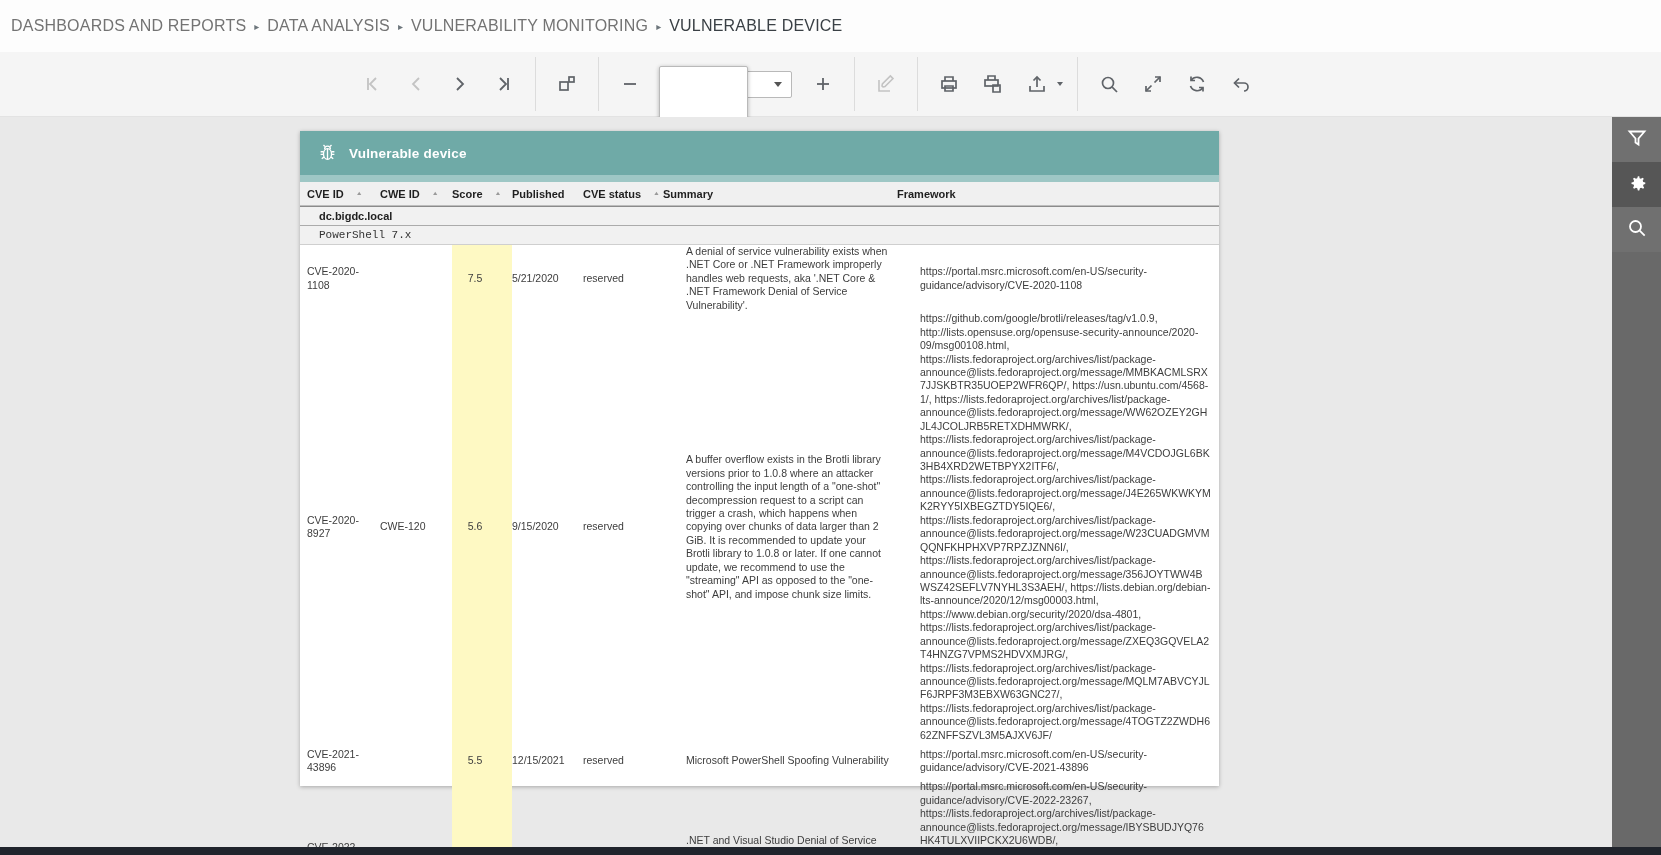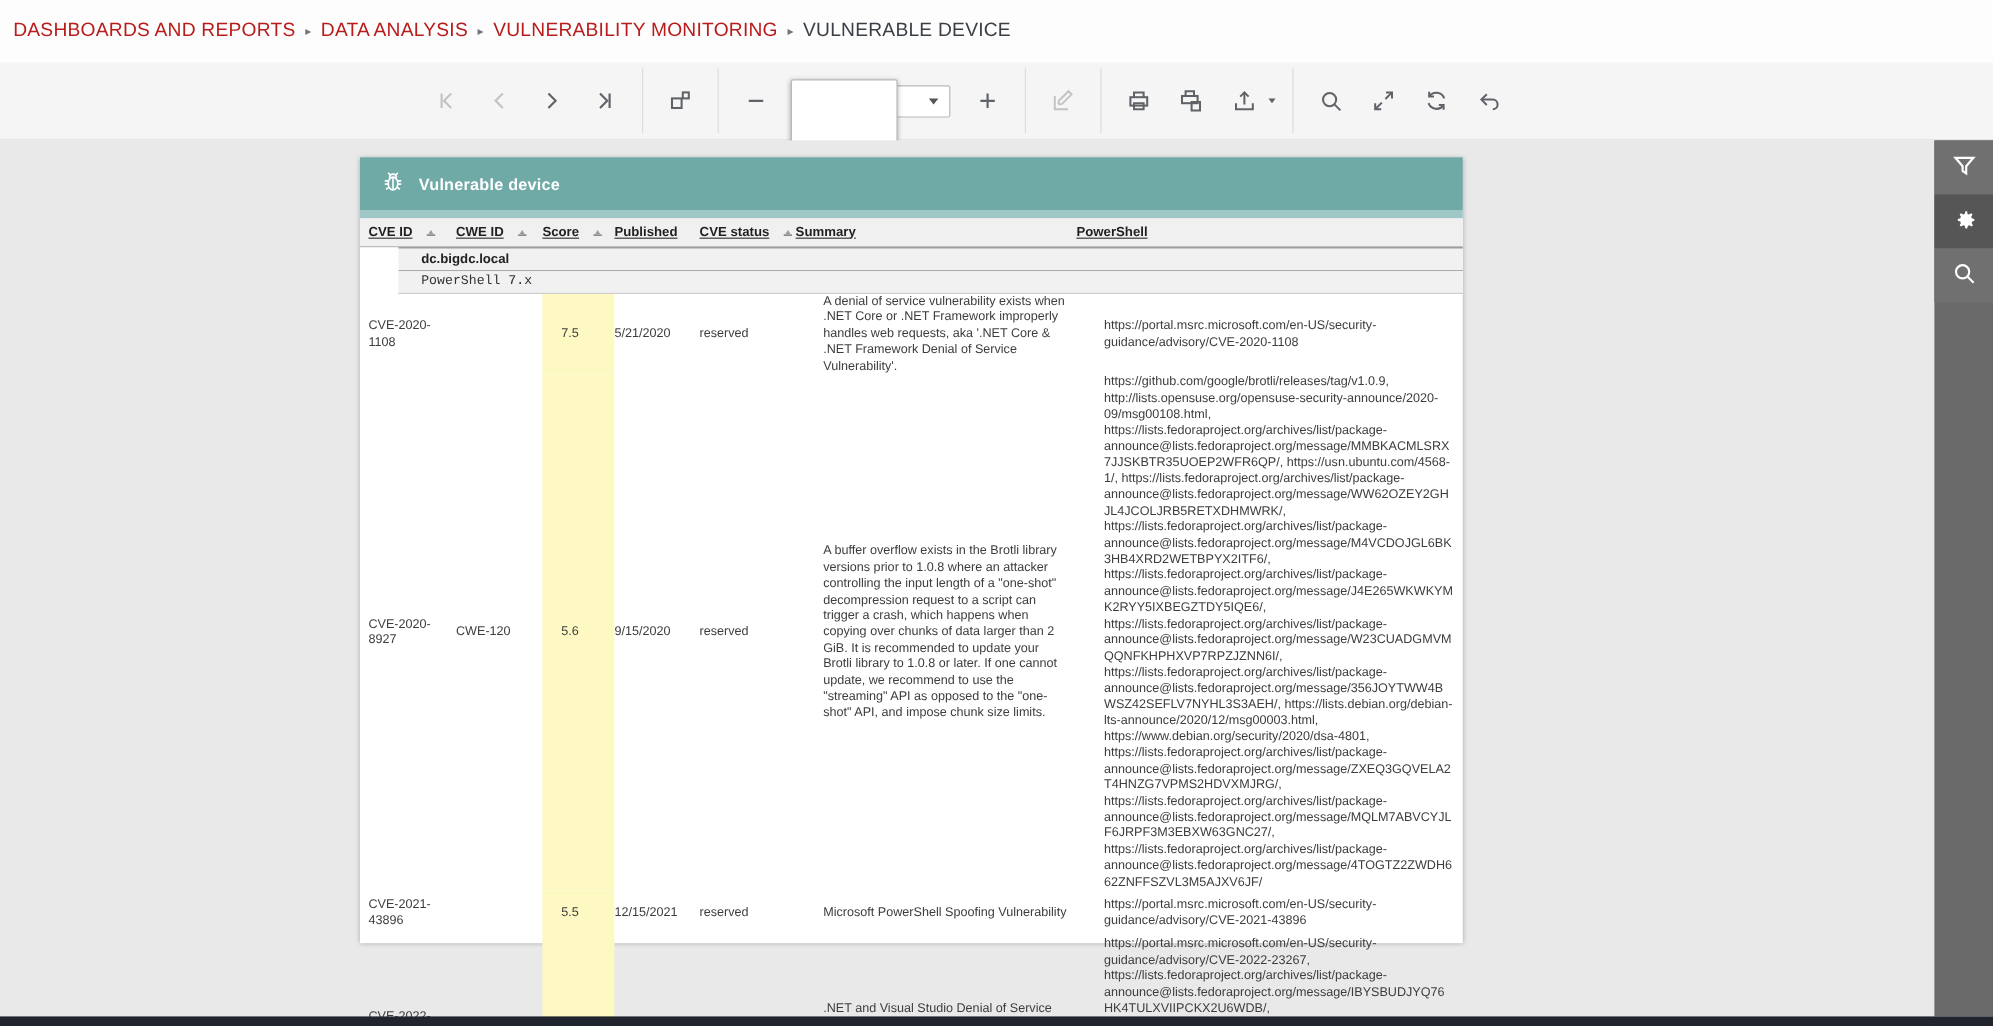--- a/index.html
+++ b/index.html
@@ -3,21 +3,21 @@
 <meta charset="utf-8">
 <style>
   * { box-sizing: border-box; margin: 0; padding: 0; }
   html,body { width:1661px; height:855px; overflow:hidden; background:#fff;
     font-family:"Liberation Sans", sans-serif; }
   .app { position:relative; width:1661px; height:855px; background:#fdfdfd; }
 
   
   .breadcrumb-bar { position:absolute; top:0; left:0; right:0; height:52px;
     background:#fdfdfd; display:flex; align-items:center; padding-left:11px; }
-  .crumb { font-size:16px; color:#b91c1c; letter-spacing:.2px; cursor:pointer; }
+  .crumb { font-size:16px; color:#737373; letter-spacing:.2px; cursor:pointer; }
   .crumb.current { color:#3a4045; }
   .crumb-sep { font-size:10px; color:#6d767c; margin:0 8px; }
 
   
   .toolbar { position:absolute; top:52px; left:0; right:0; height:65px;
     background:#f5f5f5; border-bottom:1px solid #e3e3e3; }
   .toolbar-inner { position:absolute; left:355px; top:0; height:100%;
     display:flex; align-items:center; gap:10px; }
   .tb-btn { width:34px; height:34px; display:flex; align-items:center; justify-content:center;
     background:transparent; border:none; cursor:pointer; color:#5f6368; }
@@ -49,26 +49,26 @@
   .page { position:absolute; left:300px; top:14px; width:919px; height:655px; background:#fff;
     box-shadow:0 1px 4px rgba(0,0,0,.28); font-size:10.5px; color:#3d3d3d; }
   .report-header { height:44px; background:#6faaa7; display:flex; align-items:center;
     padding-left:17px; }
   .report-header .bug { margin-right:11px; }
   .report-title { color:#fff; font-size:13.5px; font-weight:bold; letter-spacing:.2px; }
   .report-substrip { height:7px; background:#9ec7c5; }
 
   .grid-cols { display:grid; grid-template-columns:73px 72px 60px 71px 80px 234px 322px;
     padding-left:7px; }
-  .col-head-row { background:#f0f0f0; border-bottom:1px solid #bdbdbd; height:24px;text-decoration:underline; }
+  .col-head-row { background:#f0f0f0; border-bottom:1px solid #bdbdbd; height:24px; }
   .col-head { display:flex; align-items:center; font-weight:bold; font-size:11px; color:#1f1f1f; }
   .sort-arrow { font-size:7px; color:#9a9a9a; margin-left:12px; transform:scaleY(.8); }
 
   .group-row { height:20px; display:flex; align-items:center; padding-left:19px;
-    background:#f1f1f1;margin-left:32px; }
+    background:#f1f1f1; }
   .group-row.lvl1 { border-top:1px solid #8b8b8b; border-bottom:1px solid #ababab;
     font-weight:bold; font-size:11px; color:#222; }
   .group-row.lvl2 { height:19px; border-bottom:1px solid #cfcfcf; font-size:11px; color:#333;font-family:Liberation Mono, monospace; }
 
   .data-row { align-items:stretch; }
   .cell { display:flex; align-items:center; padding-right:8px; line-height:1.28; }
   .cell.score { justify-content:center; background:#fef9c3; padding-right:14px; }
   .cell.wrap { overflow-wrap:anywhere; word-break:break-word;margin-left:23px; }
   .row-h1 { min-height:64px; }
   .row-h2 { min-height:280px; }
@@ -274,21 +274,21 @@
           <span>Published</span>
         </div>
         <div class="col-head">
           <span>CVE status</span>
           <span class="sort-arrow">▲</span>
         </div>
         <div class="col-head">
           <span>Summary</span>
         </div>
         <div class="col-head">
-          <span>PowerShell</span>
+          <span>Framework</span>
         </div>
       </div>
 
       <div class="group-row lvl1">
         <span>dc.bigdc.local</span>
       </div>
       <div class="group-row lvl2">
         <span>PowerShell 7.x</span>
       </div>
 

